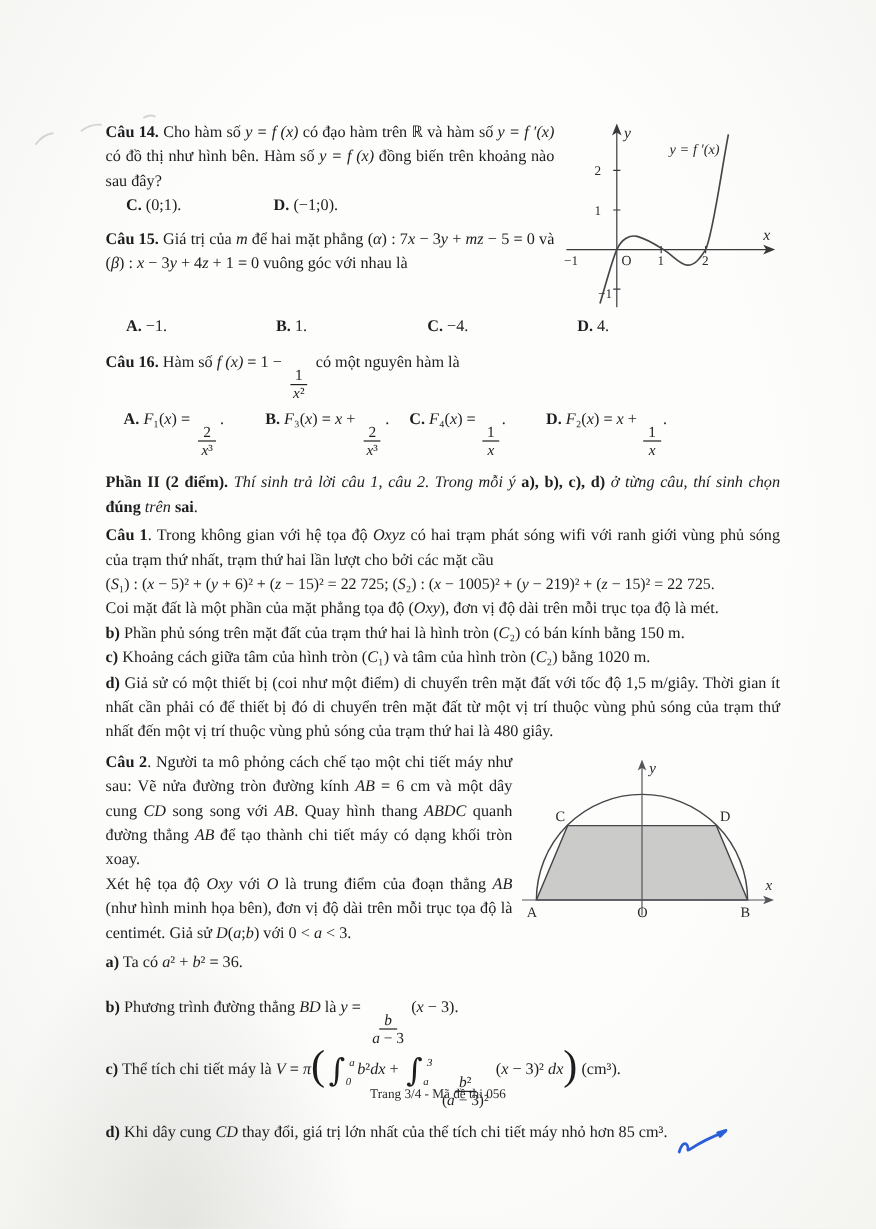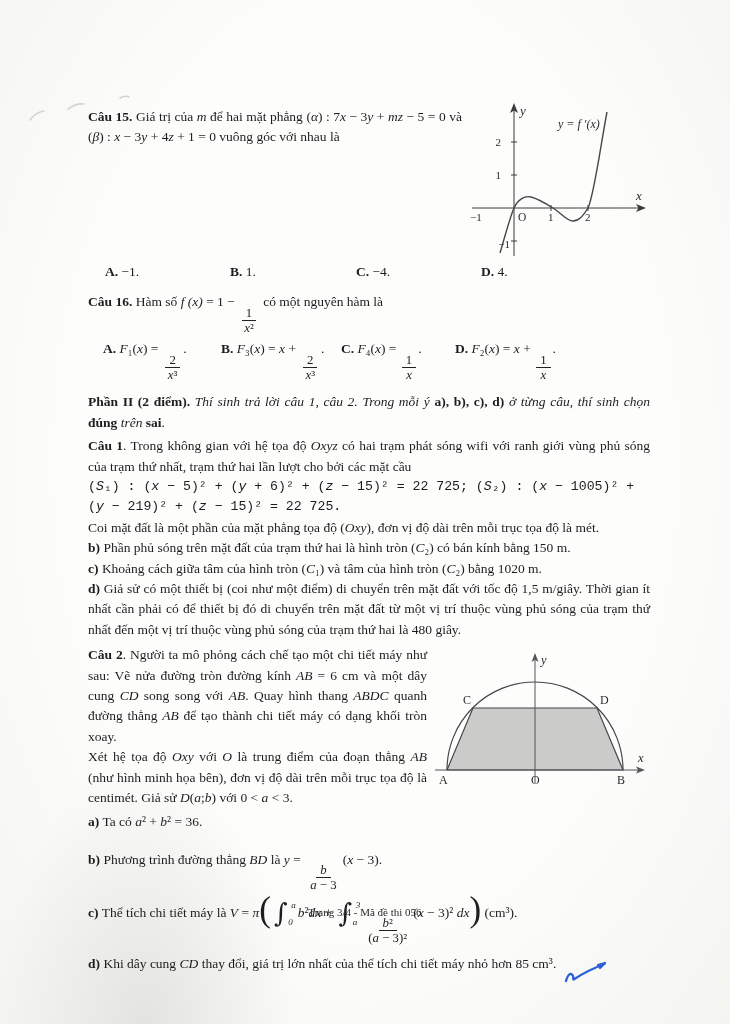--- a/index.html
+++ b/index.html
@@ -83,20 +83,25 @@
         <text x="166" y="100" font-size="13" font-style="italic">x</text>
         <text x="48" y="121" font-size="11.5">O</text>
         <text x="0" y="121" font-size="11">−1</text>
         <text x="78" y="121" font-size="11">1</text>
         <text x="115" y="121" font-size="11">2</text>
         <text x="31" y="79" font-size="11" text-anchor="end">1</text>
         <text x="31" y="46" font-size="11" text-anchor="end">2</text>
         <text x="40" y="148" font-size="11" text-anchor="end">−1</text>
         <text x="88" y="28" font-size="12" font-style="italic">y = f ′(x)</text>
       </svg>
+      <p class="ln"><span class="b">Câu 14.</span> Cho hàm số <span class="i">y = f (x)</span>  có đạo hàm trên  ℝ  và hàm số <span class="i">y = f ′(x)</span> có đồ thị như hình bên. Hàm số <span class="i">y = f (x)</span>  đồng biến trên khoảng nào sau đây?</p>
+      <div class="optrow2">
+        <span><span class="b">C.</span> (0;1).</span>
+        <span><span class="b">D.</span> (−1;0).</span>
+      </div>
     </div>
 
     <div id="q15">
       <p class="ln"><span class="b">Câu 15.</span> Giá trị của <span class="i">m</span>  để hai mặt phẳng (<span class="i">α</span>) : 7<span class="i">x</span> − 3<span class="i">y</span> + <span class="i">mz</span> − 5 = 0 và (<span class="i">β</span>) : <span class="i">x</span> − 3<span class="i">y</span> + 4<span class="i">z</span> + 1 = 0  vuông góc với nhau là</p>
       <div class="optrow4 mt2">
         <span><span class="b">A.</span> −1.</span>
         <span><span class="b">B.</span> 1.</span>
         <span><span class="b">C.</span> −4.</span>
         <span><span class="b">D.</span> 4.</span>
       </div>
@@ -126,21 +131,21 @@
             </span>.</span>
       </div>
     </div>
 
     <div id="part2">
       <p class="ln"><span class="b">Phần II (2 điểm).</span> <span class="i">Thí sinh trả lời câu 1, câu 2. Trong mỗi ý </span><span class="b">a), b), c), d)</span><span class="i"> ở từng câu, thí sinh chọn </span><span class="bi">đúng</span><span class="i"> trên </span><span class="bi">sai</span>.</p>
     </div>
 
     <div id="c1">
       <p class="ln"><span class="b">Câu 1</span>. Trong không gian với hệ tọa độ  <span class="i">Oxyz</span>  có hai trạm phát sóng wifi với ranh giới vùng phủ sóng của trạm thứ nhất, trạm thứ hai lần lượt cho bởi các mặt cầu</p>
-      <p style="font-size:13.2px;font-family:Liberation Mono, monospace;">(<span class="i">S</span>₁) : (<span class="i">x</span> − 5)² + (<span class="i">y</span> + 6)² + (<span class="i">z</span> − 15)² = 22 725;  (<span class="i">S</span>₂) : (<span class="i">x</span> − 1005)² + (<span class="i">y</span> − 219)² + (<span class="i">z</span> − 15)² = 22 725.</p>
+      <p style="font-size:13.2px;">(<span class="i">S</span>₁) : (<span class="i">x</span> − 5)² + (<span class="i">y</span> + 6)² + (<span class="i">z</span> − 15)² = 22 725;  (<span class="i">S</span>₂) : (<span class="i">x</span> − 1005)² + (<span class="i">y</span> − 219)² + (<span class="i">z</span> − 15)² = 22 725.</p>
       <p class="ln">Coi mặt đất là một phần của mặt phẳng tọa độ  (<span class="i">Oxy</span>), đơn vị độ dài trên mỗi trục tọa độ là mét.</p>
       <p class="ln"><span class="b">b)</span> Phần phủ sóng trên mặt đất của trạm thứ hai là hình tròn  (<span class="i">C</span>₂)  có bán kính bằng 150 m.</p>
       <p class="ln"><span class="b">c)</span> Khoảng cách giữa tâm của hình tròn  (<span class="i">C</span>₁)  và tâm của hình tròn  (<span class="i">C</span>₂)  bằng 1020 m.</p>
       <p class="ln"><span class="b">d)</span> Giả sử có một thiết bị (coi như một điểm) di chuyển trên mặt đất với tốc độ 1,5 m/giây. Thời gian ít nhất cần phải có để thiết bị đó di chuyển trên mặt đất từ một vị trí thuộc vùng phủ sóng của trạm thứ nhất đến một vị trí thuộc vùng phủ sóng của trạm thứ hai là 480 giây.</p>
     </div>
 
     <div id="c2">
       <svg class="figright2" width="215" height="139" viewBox="0 0 215 139">
 
         <path d="M12,121 L38,59 L162,59 L188,121 Z" fill="#cbcbc9" stroke="#45454a" stroke-width="1.2"></path>

